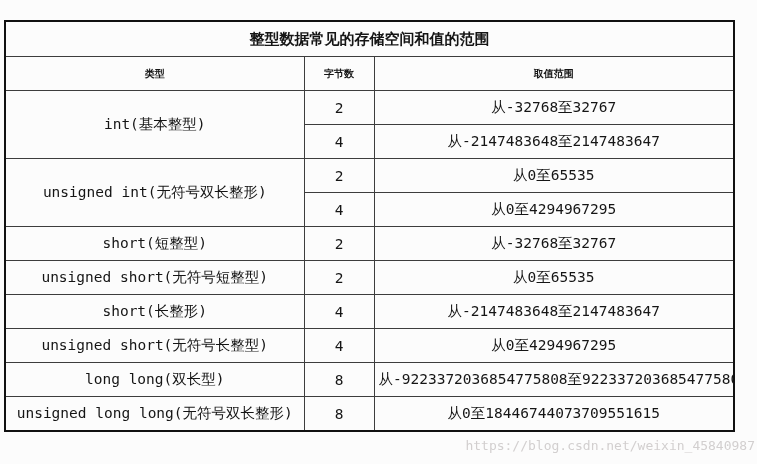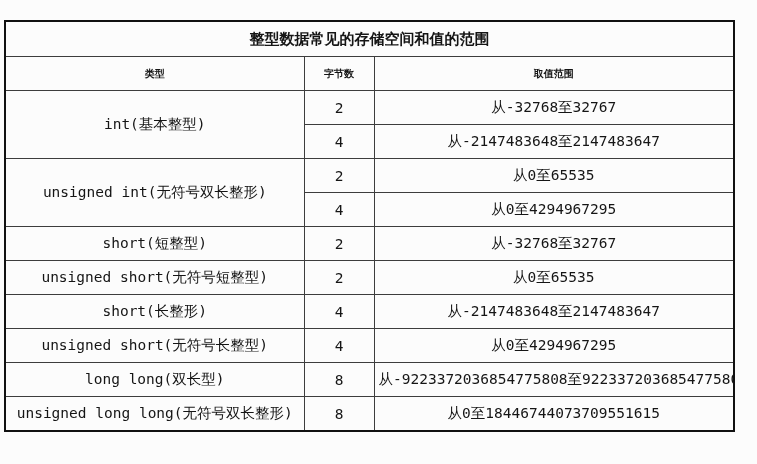--- a/index.html
+++ b/index.html
@@ -67,20 +67,21 @@
   }
   col.c-type  { width: 299px; }
   col.c-bytes { width: 70px;  }
   col.c-range { width: 360px; }
 </style>
 </head>
 <body>
 
 <div class="stage">
 
+  <div class="watermark">https://blog.csdn.net/weixin_45840987</div>
 
   <table class="data-table">
     <colgroup>
       <col class="c-type">
       <col class="c-bytes">
       <col class="c-range">
     </colgroup>
 
     <tbody>
         <tr class="title-row">

